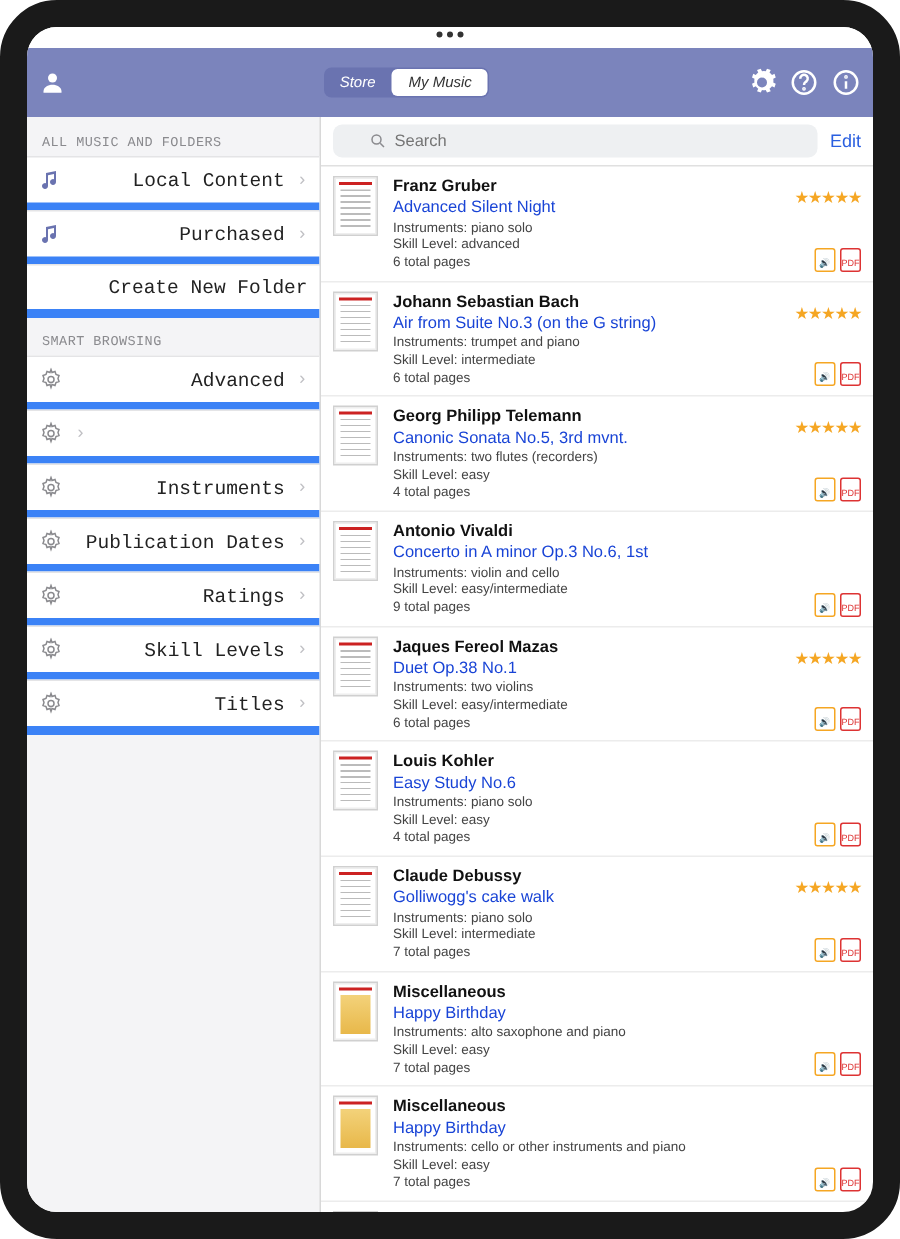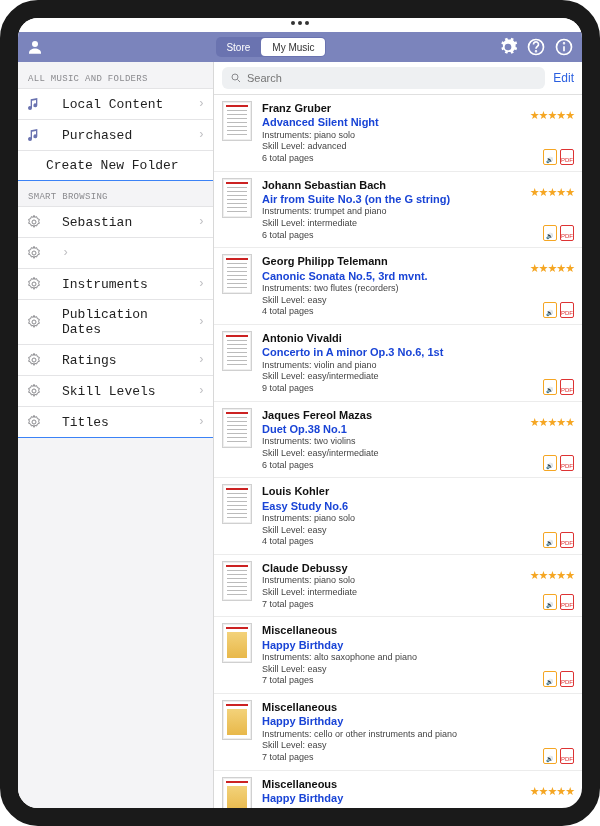--- a/index.html
+++ b/index.html
@@ -29,26 +29,27 @@
   left: 50%;
   top: 3px;
   transform: translateX(-50%);
   display: flex;
   gap: 3px;
 }
 .status-dots span {
   width: 4px; height: 4px; border-radius: 50%; background: #333;
 }
 .toolbar {
-  height: 30px;
+  height: 46px;
   background: #7b84bc;
   display: flex;
   align-items: center;
   padding: 0 8px;
   gap: 6px;
+  font-style: italic;
 }
 .toolbar-left { flex: 0 0 auto; }
 .toolbar-center { flex: 1; display: flex; justify-content: center; }
 .toolbar-right { flex: 0 0 auto; display: flex; align-items: center; gap: 8px; }
 .segmented {
   display: flex;
   background: #6a73b0;
   border-radius: 5px;
   overflow: hidden;
   font-size: 10px;
@@ -90,27 +91,28 @@
 .section-header {
   color: #8a8a8e;
   font-size: 9px;
   letter-spacing: 0.3px;
   padding: 12px 10px 4px;
   text-transform: uppercase;
 }
 .side-item {
   background: #fff;
   border-top: 1px solid #e4e4e6;
-  border-bottom: 1px solid #3b82f6;
+  border-bottom: 6px solid #3b82f6;
   padding: 7px 8px;
   display: flex;
   align-items: center;
-  gap: 20px;
+  gap: 8px;
   cursor: pointer;
   margin-bottom: -1px;
+  text-align: right;
 }
 .side-item .label {
   flex: 1;
   color: #222;
   font-size: 13px;
 }
 .side-item .chev {
   color: #c0c0c4;
   font-size: 12px;
 }
@@ -128,21 +130,21 @@
   gap: 8px;
   border-bottom: 1px solid #e0e0e0;
 }
 .search-box {
   flex: 1;
   background: #eef0f2;
   border-radius: 6px;
   height: 22px;
   display: flex;
   align-items: center;
-  padding: 0 8px;
+  padding: 0 24px;
   gap: 5px;
 }
 .search-box input {
   border: none;
   background: transparent;
   outline: none;
   font-size: 11px;
   flex: 1;
   color: #333;
 }
@@ -182,21 +184,21 @@
   content: "";
   position: absolute;
   top: 8px; left: 4px; right: 4px; bottom: 4px;
   background: repeating-linear-gradient(#bbb 0 1px, transparent 1px 4px);
 }
 .thumb.yellow::after {
   background: linear-gradient(#f3d27a,#e8b84a);
 }
 .meta { flex: 1; min-width: 0; font-size: 9px; line-height: 1.3; }
 .composer { font-weight: bold; font-size: 11px; color: #111; }
-.title { color: #1944d6; font-weight: bold; font-size: 11px; }
+.title { color: #1944d6; font-weight: normal; font-size: 11px; }
 .detail { color: #444; }
 .right-col {
   display: flex;
   flex-direction: column;
   align-items: flex-end;
   justify-content: space-between;
   padding-top: 8px;
 }
 .stars { font-size: 11px; color: #f5a623; letter-spacing: -1px; white-space: nowrap; }
 .icons-badges { display: flex; gap: 3px; }
@@ -287,21 +289,21 @@
         <span class="label">Create New Folder</span>
       </div>
 
       <div class="section-header">SMART BROWSING</div>
       <div id="smart-list">
           <div class="side-item">
     <svg class="gear-svg" width="16" height="16" viewBox="0 0 24 24" fill="none" stroke="#8a8a8e" stroke-width="1.5">
               <circle cx="12" cy="12" r="3"></circle>
               <path d="M12 2l1 3 3-1 1 3 3 1-1 3 1 3-3 1-1 3-3-1-1 3-1-3-3 1-1-3-3-1 1-3-1-3 3-1 1-3 3 1z"></path>
             </svg>
-    <span class="label">Sebastian</span>
+    <span class="label">Advanced</span>
     <span class="chev">›</span>
           </div>
           <div class="side-item">
     <svg class="gear-svg" width="16" height="16" viewBox="0 0 24 24" fill="none" stroke="#8a8a8e" stroke-width="1.5">
               <circle cx="12" cy="12" r="3"></circle>
               <path d="M12 2l1 3 3-1 1 3 3 1-1 3 1 3-3 1-1 3-3-1-1 3-1-3-3 1-1-3-3-1 1-3-1-3 3-1 1-3 3 1z"></path>
             </svg>
     <span class="chev">›</span>
           </div>
           <div class="side-item">
@@ -408,21 +410,21 @@
         <div class="badge audio">🔊</div>
         <div class="badge">PDF</div>
       </div>
     </div>
           </div>
           <div class="row">
     <div class="thumb "></div>
     <div class="meta">
       <div class="composer">Antonio Vivaldi</div>
       <div class="title">Concerto in A minor Op.3 No.6, 1st</div>
-      <div class="detail">Instruments: violin and piano</div>
+      <div class="detail">Instruments: violin and cello</div>
       <div class="detail">Skill Level: easy/intermediate</div>
       <div class="detail">9 total pages</div>
     </div>
     <div class="right-col">
       <div class="stars"></div>
       <div class="icons-badges">
         <div class="badge audio">🔊</div>
         <div class="badge">PDF</div>
       </div>
     </div>
@@ -458,20 +460,21 @@
       <div class="icons-badges">
         <div class="badge audio">🔊</div>
         <div class="badge">PDF</div>
       </div>
     </div>
           </div>
           <div class="row">
     <div class="thumb "></div>
     <div class="meta">
       <div class="composer">Claude Debussy</div>
+      <div class="title">Golliwogg's cake walk</div>
       <div class="detail">Instruments: piano solo</div>
       <div class="detail">Skill Level: intermediate</div>
       <div class="detail">7 total pages</div>
     </div>
     <div class="right-col">
       <div class="stars">★★★★★</div>
       <div class="icons-badges">
         <div class="badge audio">🔊</div>
         <div class="badge">PDF</div>
       </div>

